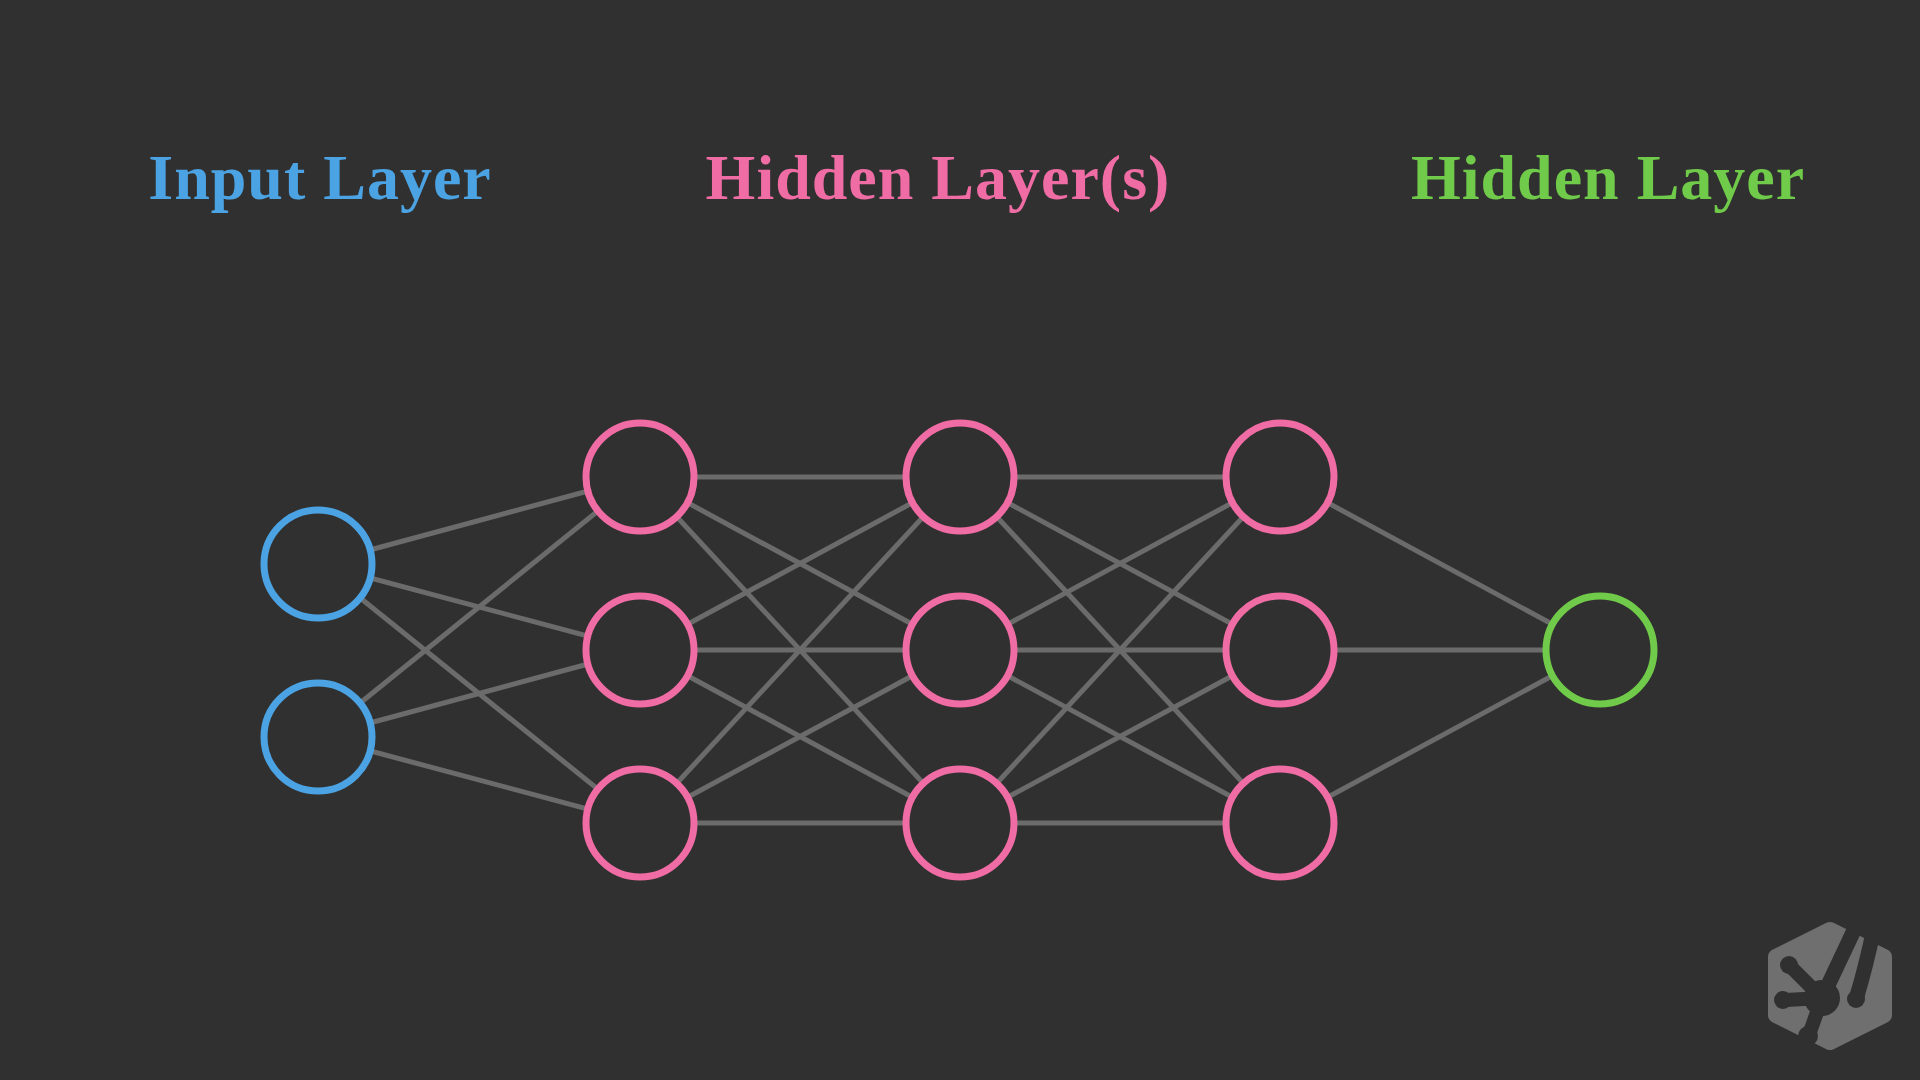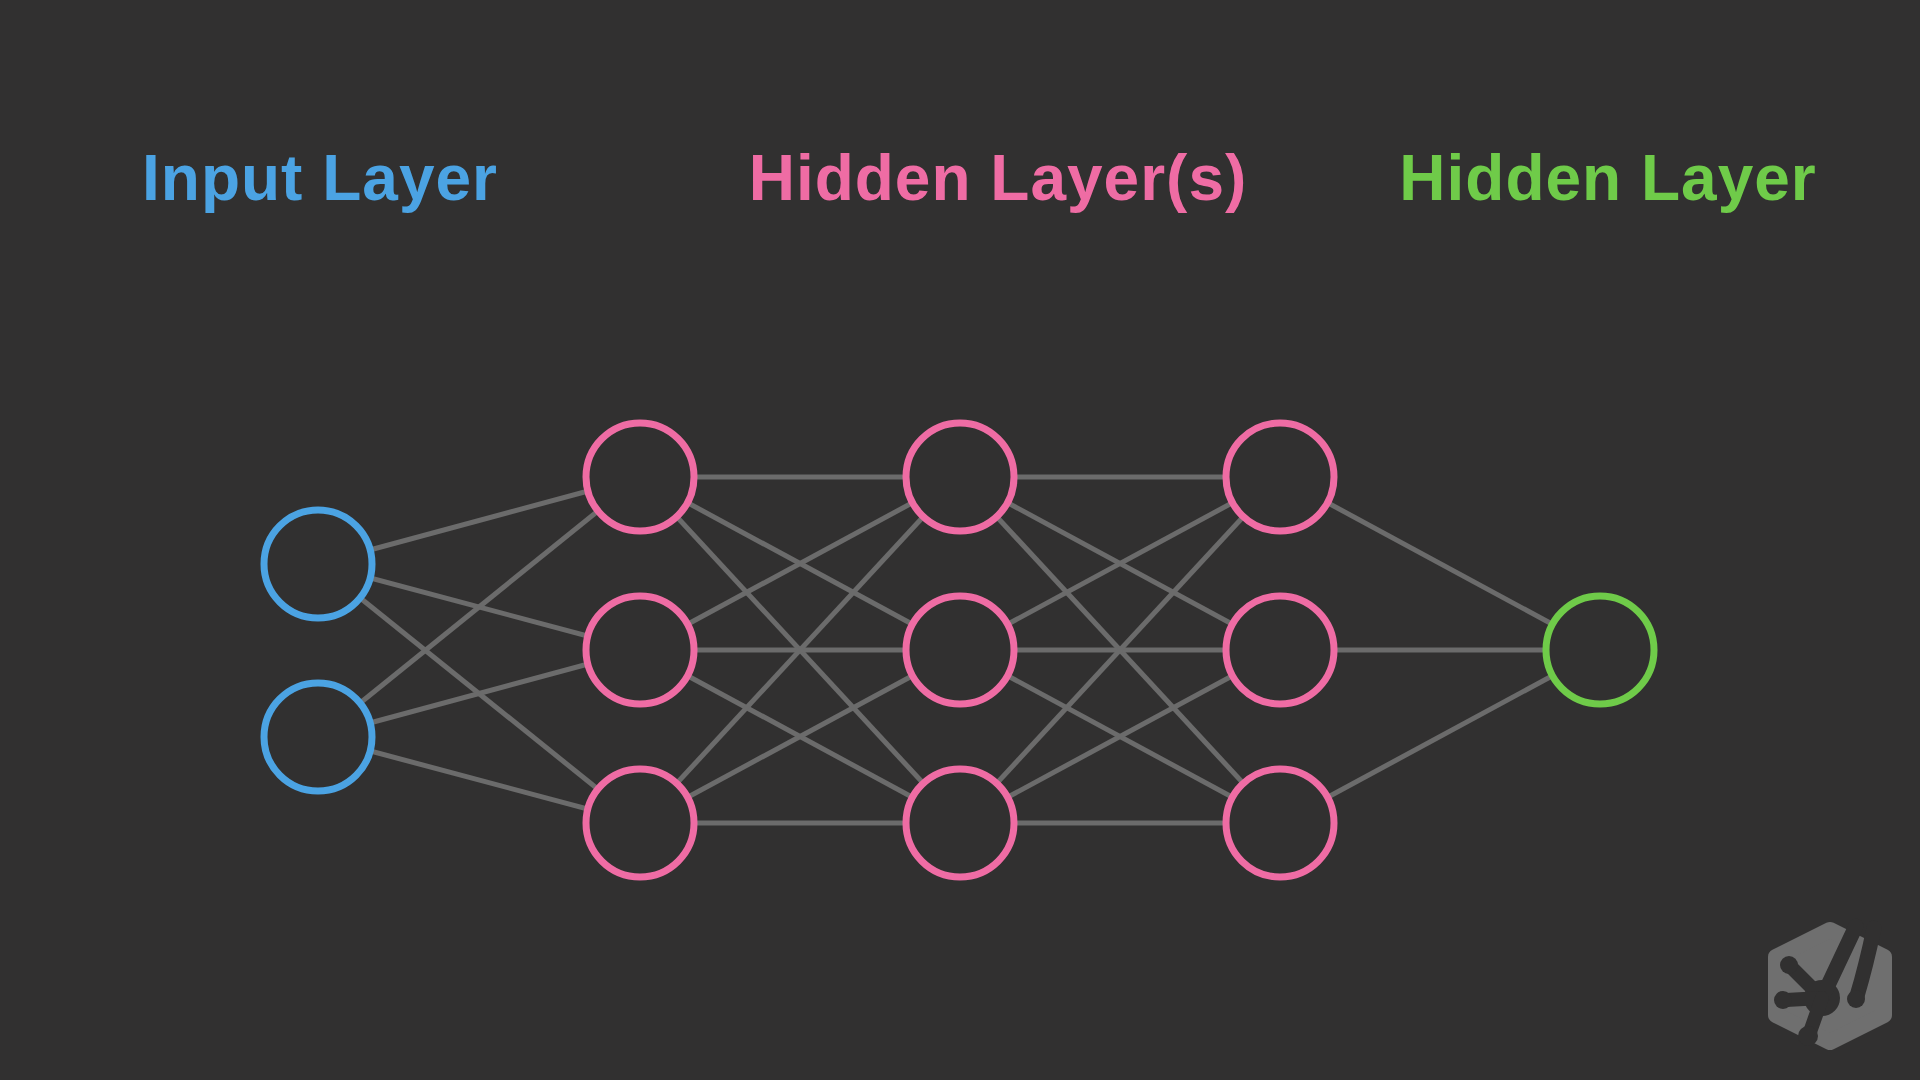--- a/index.html
+++ b/index.html
@@ -8,41 +8,41 @@
     width: 1920px;
     height: 1080px;
     overflow: hidden;
     background: #313030;
   }
   .stage {
     position: relative;
     width: 1920px;
     height: 832px;
     background: #313030;
-    font-family: Liberation Sans, sans-serif;
+    font-family: Liberation Serif, serif;
   }
   #net-svg {
     position: absolute;
     left: 0;
     top: 0;
     width: 1920px;
     height: 1080px;
   }
   .layer-label {
     position: absolute;
     top: 178px;
     transform: translate(-50%, -50%);
     font-size: 64px;
     font-weight: 700;
     letter-spacing: 1px;
     white-space: nowrap;
     user-select: none;
   }
   #label-input  { left: 320px;  }
-  #label-hidden { left: 998px;  }
+  #label-hidden { left: 938px;  }
   #label-output { left: 1608px; }
   .brand-logo {
     position: absolute;
     left: 1752px;
     top: 908px;
     width: 156px;
     height: 156px;
   }
 </style>
 </head>

